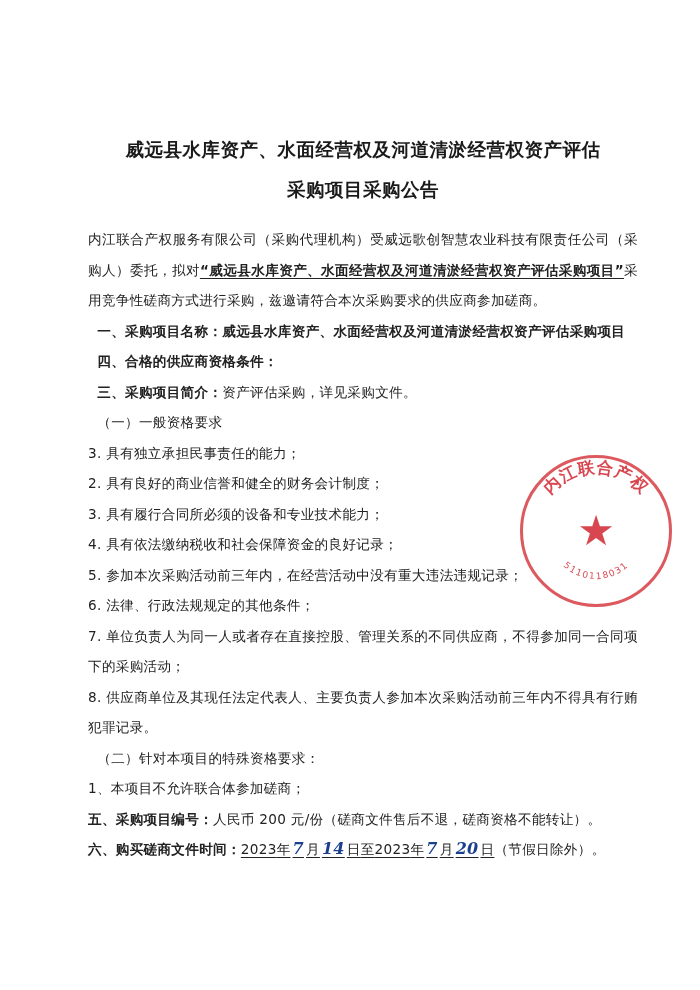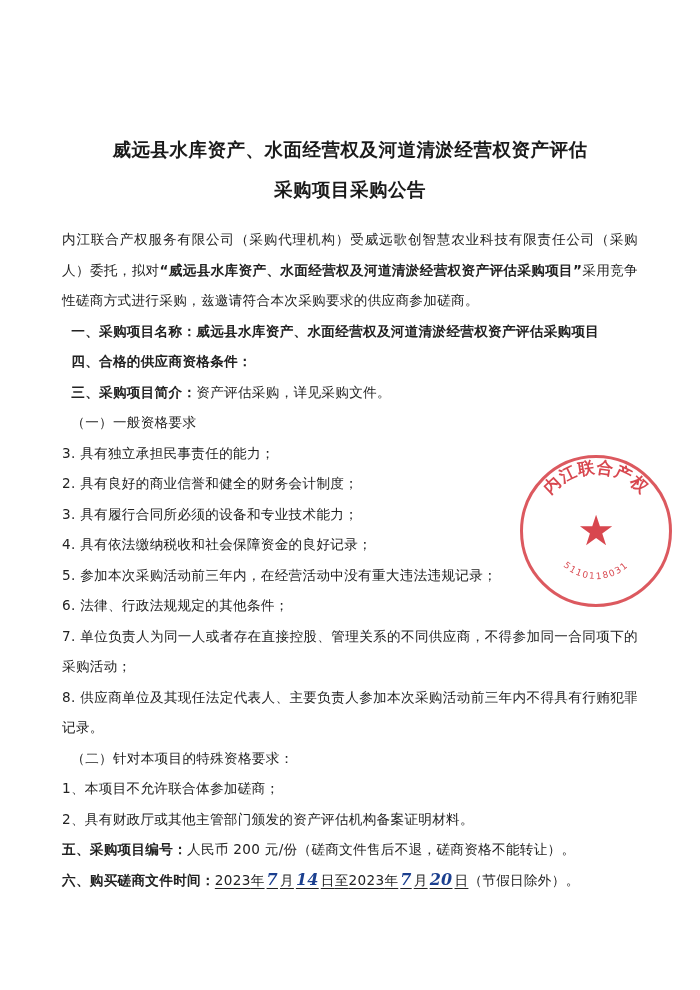--- a/index.html
+++ b/index.html
@@ -12,21 +12,21 @@
     background: #ffffff;
     font-family: "DejaVu Sans", "Liberation Sans", sans-serif;
     overflow: hidden;
     position: relative;
   }
   .page {
     position: relative;
     width: 700px;
     height: 990px;
     box-sizing: border-box;
-    padding: 130px 62px 0 62px;
+    padding: 130px 62px 0 88px;
     border-radius: 20px;
   }
   .doc-title {
     text-align: center;
     font-weight: bold;
     font-size: 18.5px;
     line-height: 40px;
     letter-spacing: 0.5px;
     color: #1a1a1a;
   }
@@ -46,20 +46,21 @@
     text-justify: inter-ideograph;
   }
   .u {
     text-underline-offset: 3px;
   }
   .b {
     font-weight: bold;
   }
   .quote-bold-u {
     font-weight: bold;
+    text-decoration: underline;
     text-underline-offset: 3px;
     margin-top: 10px;
   }
   .sec-head {
     font-weight: bold;
   }
   .nowrap {
     white-space: nowrap;
   }
   
@@ -177,23 +178,20 @@
     <p class="para">
       <span>8. 供应商单位及其现任法定代表人、主要负责人参加本次采购活动前三年内不得具有行贿犯罪记录。</span>
     </p>
 
     <p class="para">
       &nbsp;&nbsp;<span>（二）针对本项目的特殊资格要求：</span>
     </p>
 
     <p class="para">
       <span>1、本项目不允许联合体参加磋商；</span>
-    </p>
-    <p class="para">
-      <span>2、具有财政厅或其他主管部门颁发的资产评估机构备案证明材料。</span>
     </p>
 
     <p class="para">
       <span class="sec-head">五、采购项目编号：</span><span>人民币 200 元/份（磋商文件售后不退，磋商资格不能转让）。</span>
     </p>
 
     <p class="para">
       <span class="sec-head">六、购买磋商文件时间：</span><span class="date-underline nowrap"><span>2023</span><span>年</span><span class="hand">7</span><span>月</span><span class="hand">14</span><span>日</span><span>至</span><span>2023</span><span>年</span><span class="hand">7</span><span>月</span><span class="hand">20</span><span>日</span></span><span>（节假日除外）。</span>
     </p>
 

